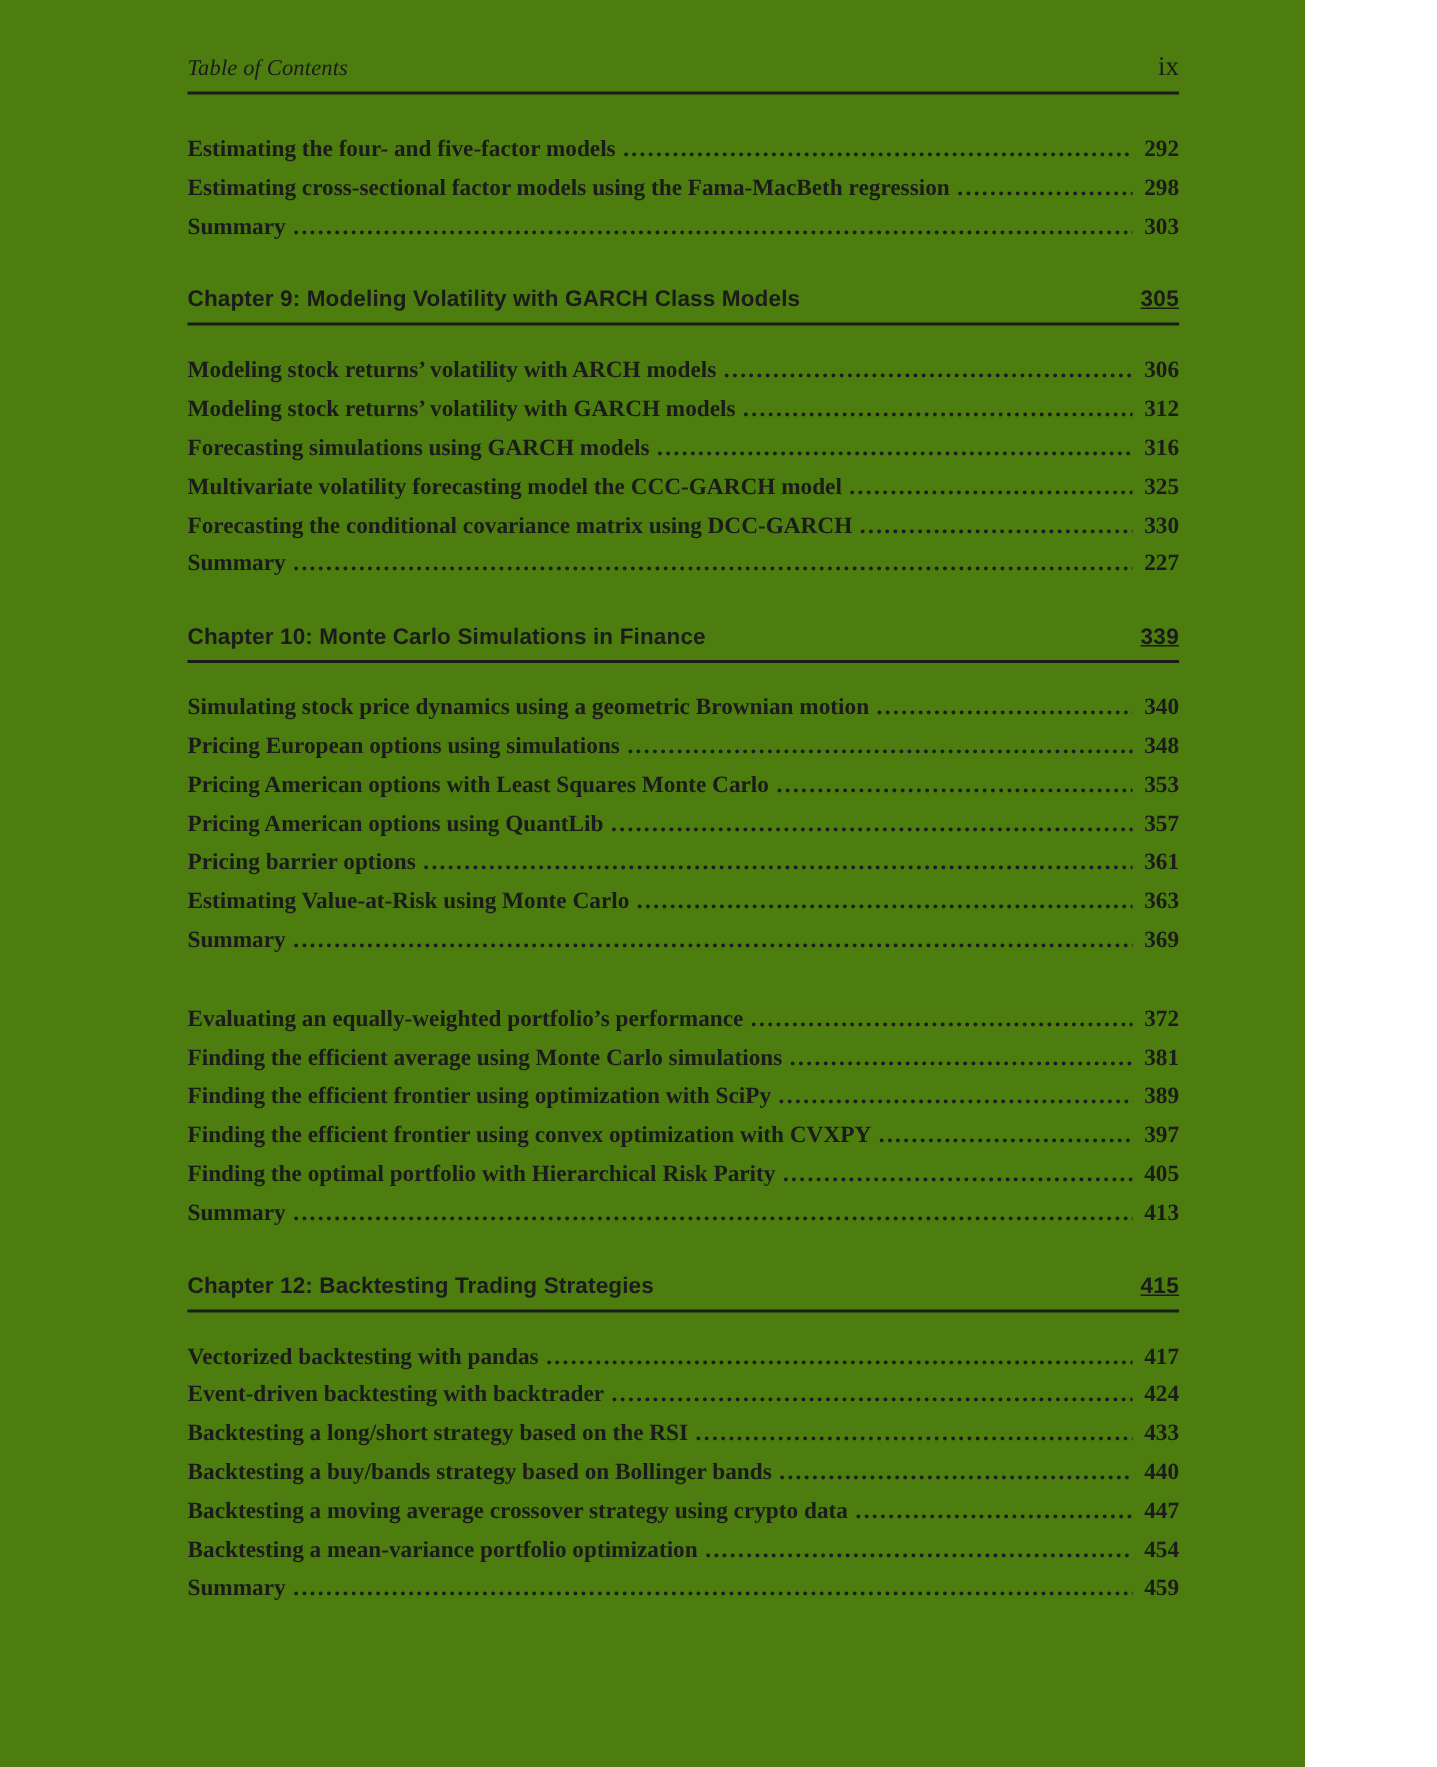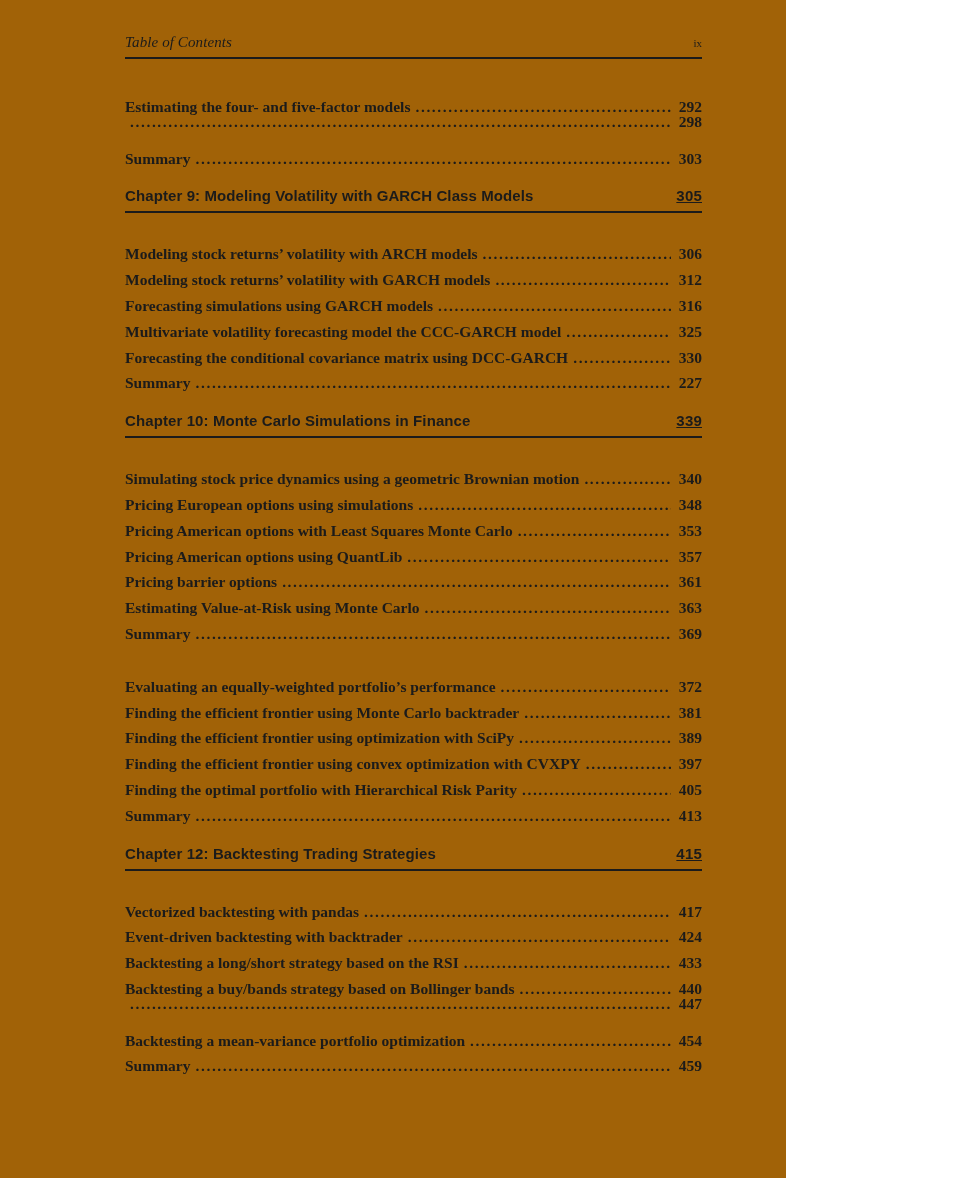--- a/index.html
+++ b/index.html
@@ -5,38 +5,38 @@
   * { margin: 0; padding: 0; box-sizing: border-box; }
   html, body { background: #ffffff; }
   body {
     width: 958px;
     height: 1178px;
     font-family: "Liberation Serif", serif;
     color: #1b1b1b;
     overflow: hidden;
   }
   .page {
-    width: 786px;
+    width: 870px;
     height: 1178px;
-    background: #a16207;
+    background: #4d7c0f;
     padding: 34px 84px 0 125px;
   }
   
   .page-header {
     display: flex;
     justify-content: space-between;
     align-items: baseline;
   }
   .running-title {
     font-style: italic;
     font-size: 15px;
     letter-spacing: 0.1px;
   }
   .folio {
-    font-size: 11px;
+    font-size: 18px;
   }
   .header-rule {
     height: 2px;
     background: #1b1b1b;
     margin-top: 6px;
     border: none;
   }
   
   #toc { display: block; }
   .toc-section { margin-top: 27px; }
@@ -59,21 +59,20 @@
     display: flex;
     align-items: baseline;
     height: 25.8px;
     font-weight: 700;
     font-size: 15.5px;
     line-height: 25.8px;
   }
   .entry-title {
     white-space: nowrap;
     flex: 0 0 auto;
-    margin-top: 11px;
   }
   .leader {
     flex: 1 1 auto;
     overflow: hidden;
     white-space: nowrap;
     margin: 0 5px 0 5px;
     font-weight: 700;
     font-size: 15.5px;
   }
   .leader::after {
@@ -99,20 +98,21 @@
   <section class="toc-section no-heading">
 
     <div class="entries">
   <div class="toc-entry">
     <span class="entry-title">Estimating the four- and five-factor models</span>
     <span class="leader"></span>
     <span class="entry-page">292</span>
   </div>
 
   <div class="toc-entry">
+    <span class="entry-title">Estimating cross-sectional factor models using the Fama-MacBeth regression</span>
     <span class="leader"></span>
     <span class="entry-page">298</span>
   </div>
 
   <div class="toc-entry">
     <span class="entry-title">Summary</span>
     <span class="leader"></span>
     <span class="entry-page">303</span>
   </div>
 </div>
@@ -214,21 +214,21 @@
 
   <section class="toc-section">
     <div class="entries">
   <div class="toc-entry">
     <span class="entry-title">Evaluating an equally-weighted portfolio’s performance</span>
     <span class="leader"></span>
     <span class="entry-page">372</span>
   </div>
 
   <div class="toc-entry">
-    <span class="entry-title">Finding the efficient frontier using Monte Carlo backtrader</span>
+    <span class="entry-title">Finding the efficient average using Monte Carlo simulations</span>
     <span class="leader"></span>
     <span class="entry-page">381</span>
   </div>
 
   <div class="toc-entry">
     <span class="entry-title">Finding the efficient frontier using optimization with SciPy</span>
     <span class="leader"></span>
     <span class="entry-page">389</span>
   </div>
 
@@ -276,20 +276,21 @@
     <span class="entry-page">433</span>
   </div>
 
   <div class="toc-entry">
     <span class="entry-title">Backtesting a buy/bands strategy based on Bollinger bands</span>
     <span class="leader"></span>
     <span class="entry-page">440</span>
   </div>
 
   <div class="toc-entry">
+    <span class="entry-title">Backtesting a moving average crossover strategy using crypto data</span>
     <span class="leader"></span>
     <span class="entry-page">447</span>
   </div>
 
   <div class="toc-entry">
     <span class="entry-title">Backtesting a mean-variance portfolio optimization</span>
     <span class="leader"></span>
     <span class="entry-page">454</span>
   </div>
 

